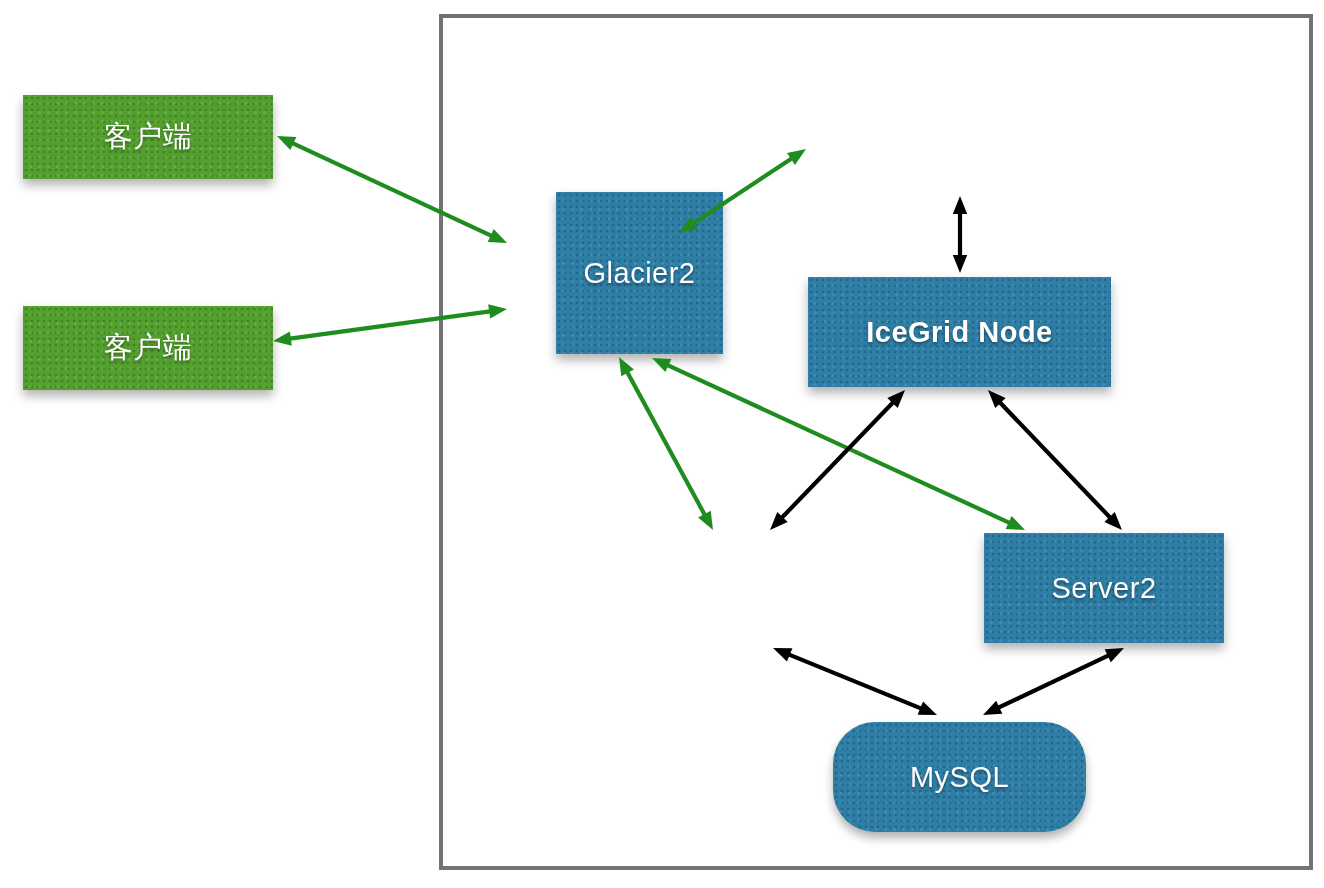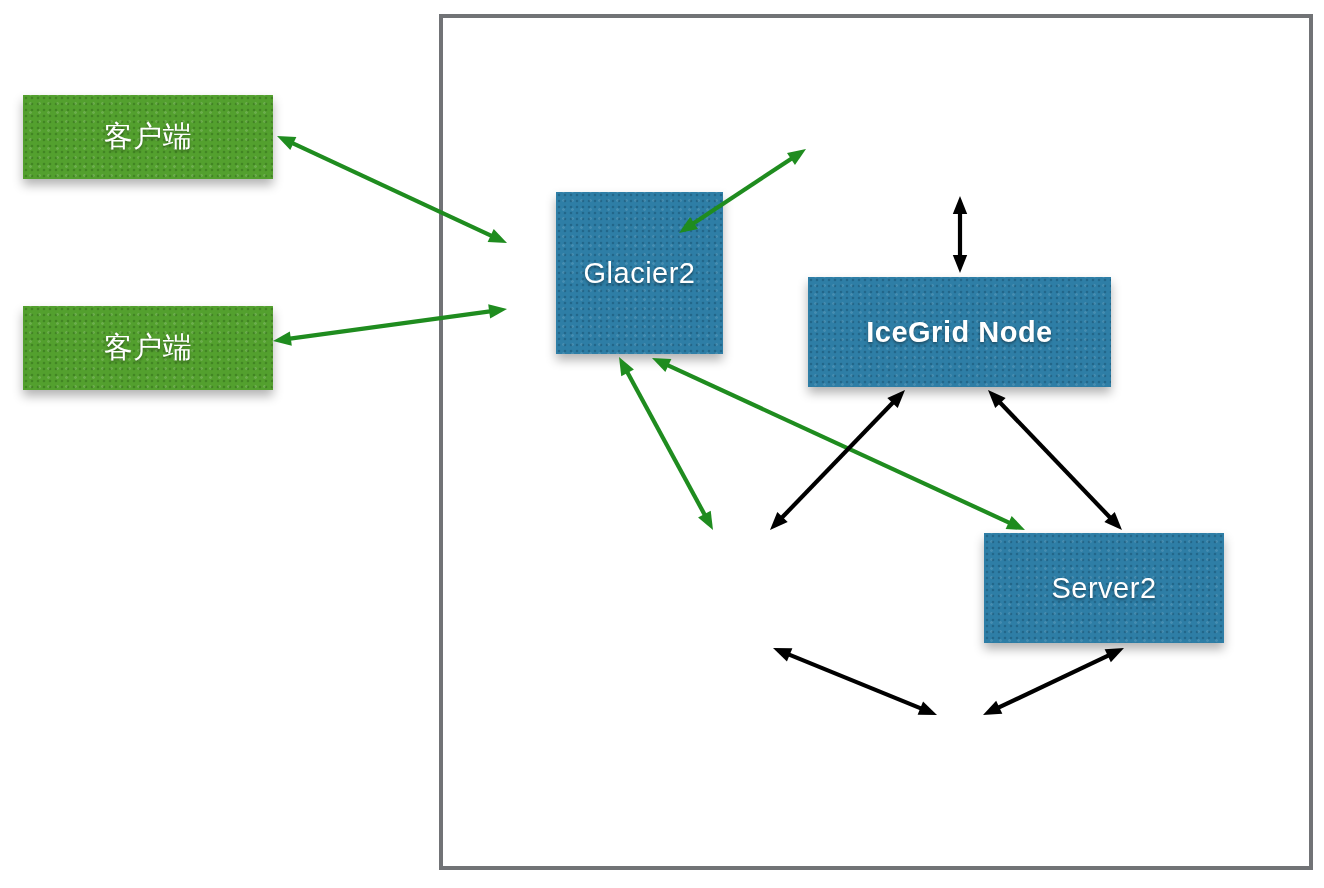--- a/index.html
+++ b/index.html
@@ -68,20 +68,23 @@
 
   <div class="node blue" id="n-node">
     <span class="label">IceGrid Node</span>
   </div>
 
 
   <div class="node blue" id="n-server2">
     <span class="label">Server2</span>
   </div>
 
+  <div class="node blue" id="n-mysql">
+    <span class="label">MySQL</span>
+  </div>
 
   <svg class="edges" width="1324" height="888" viewBox="0 0 1324 888" xmlns="http://www.w3.org/2000/svg">
       <g>
         <line x1="289.24026170427203" y1="141.69438261894396" x2="494.75973829572797" y2="237.30561738105604" stroke="#1f8c1f" stroke-width="4.2"></line>
         <polygon points="507,243 487.6426469975338,241.9356294170198 493.71665512440734,228.8793502657963" fill="#1f8c1f"></polygon>
         <polygon points="277,136 296.3573530024662,137.0643705829802 290.28334487559266,150.1206497342037" fill="#1f8c1f"></polygon>
       </g>
       <g>
         <line x1="286.37551063286384" y1="339.1708703408049" x2="493.62448936713616" y2="310.8291296591951" stroke="#1f8c1f" stroke-width="4.2"></line>
         <polygon points="507,309 490.1415216410856,318.57244521645407 488.1904500046109,304.3052338747327" fill="#1f8c1f"></polygon>

